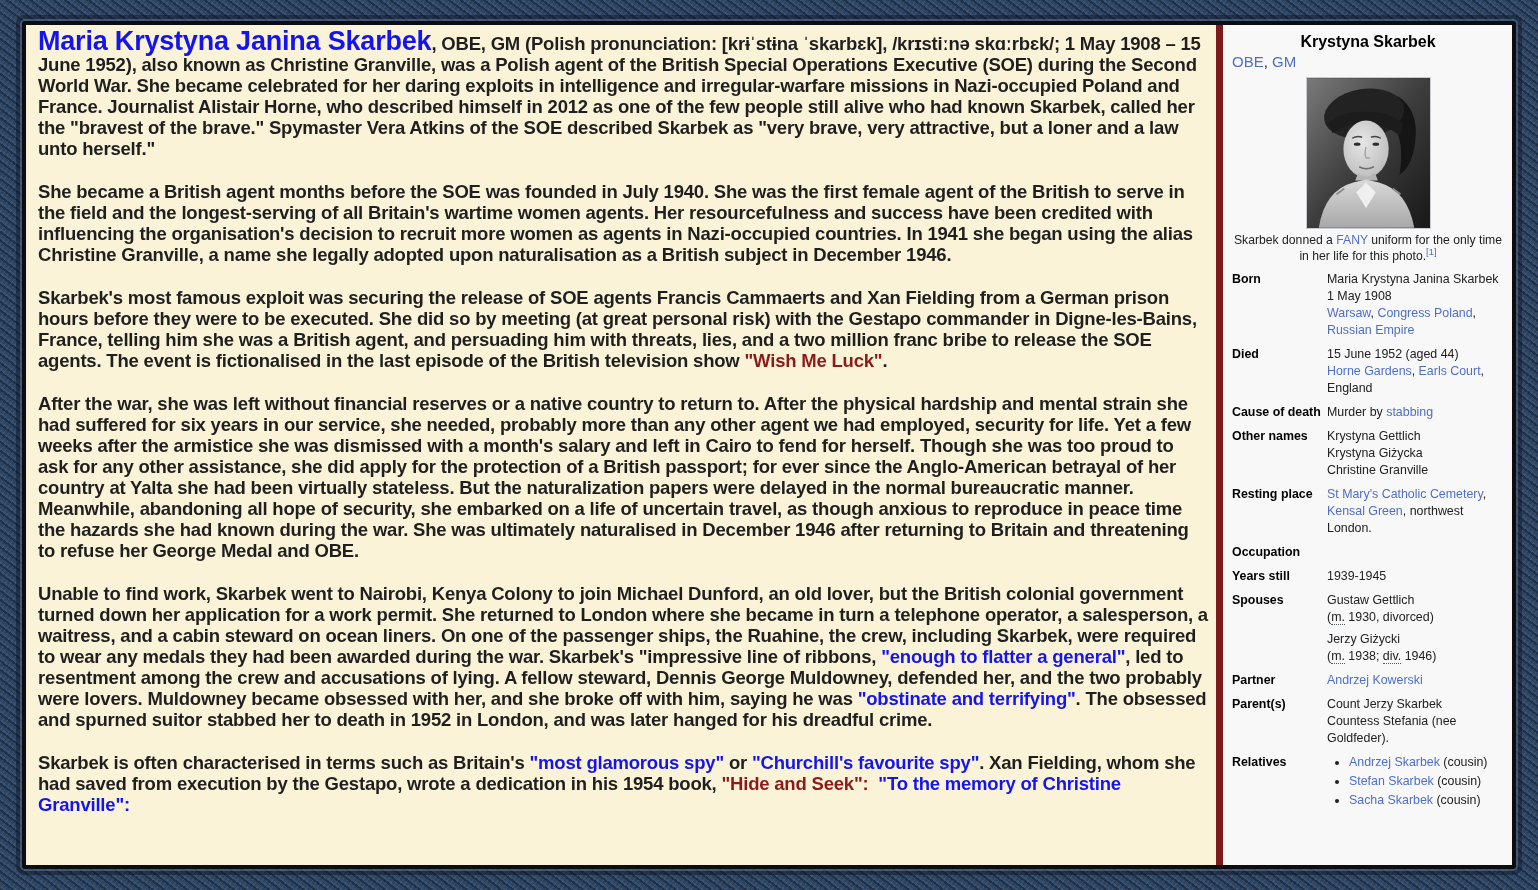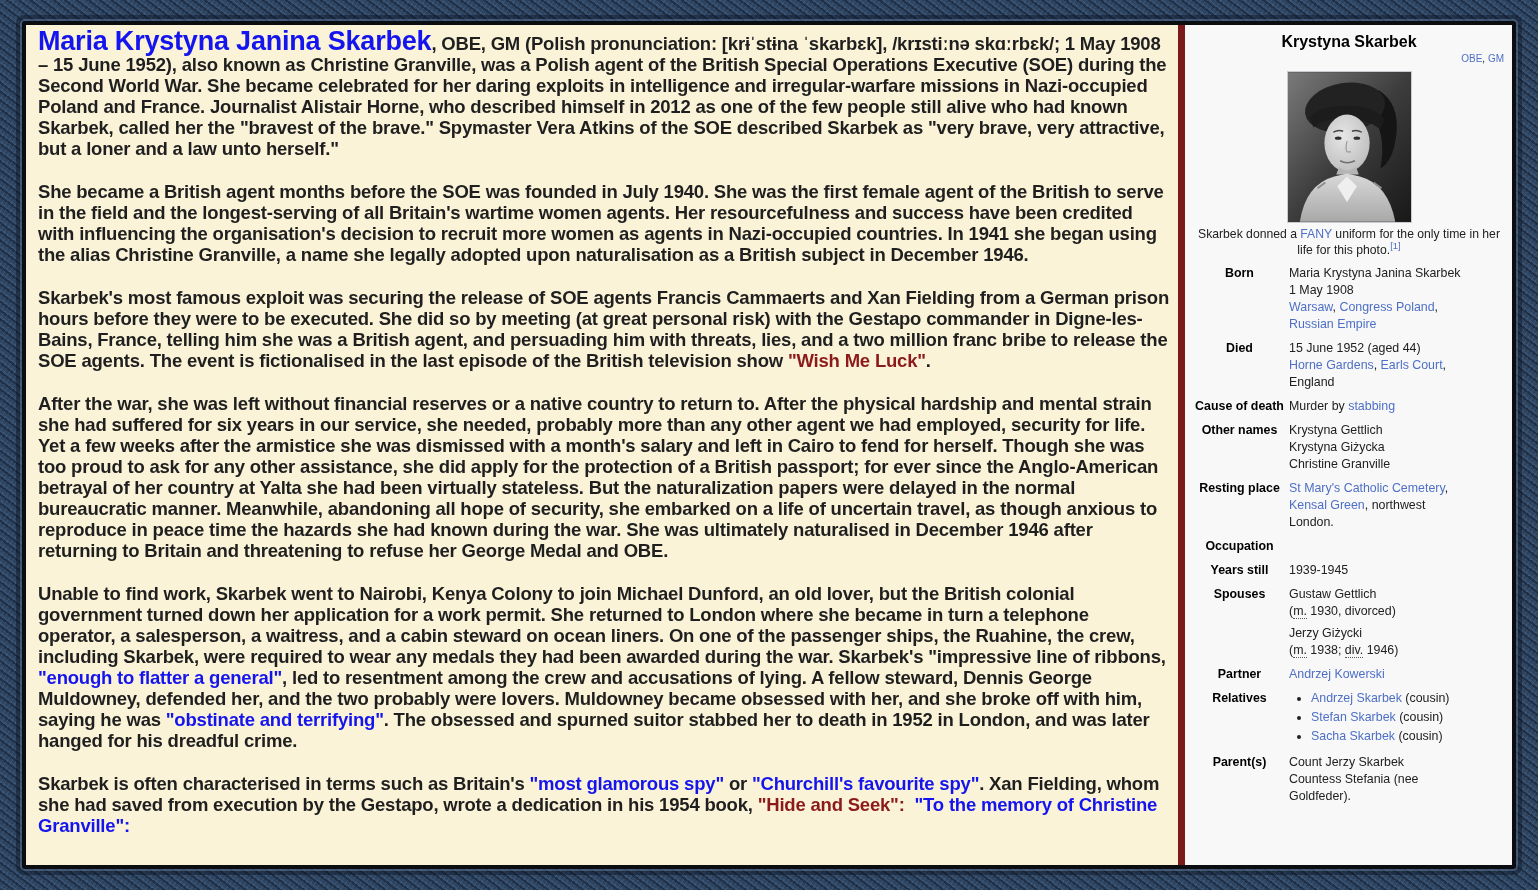--- a/index.html
+++ b/index.html
@@ -13,38 +13,38 @@
       #2c4360;
   }
   .inner{
     position:absolute;left:22px;top:21px;right:22px;bottom:21px;
     border:4px solid #0c0d10;border-radius:3px;
     box-shadow:0 0 0 2px rgba(135,165,205,.35), 0 0 0 6px rgba(10,20,35,.45);
     display:flex;overflow:hidden;
   }
   .main{flex:1;background:#faf3d8;padding:6px 8px 0 12px;overflow:hidden;}
   .divider{width:7px;background:#7a1a1a;flex-shrink:0;}
-  .infobox{width:327px;background:#f8f8f8;padding:5px 8px 4px 9px;overflow:hidden;color:#202122;}
+  .infobox{width:289px;background:#f8f8f8;padding:5px 8px 4px 9px;overflow:hidden;color:#202122;}
 
   
   .article{color:#1f1f1f;font-weight:700;font-size:18.5px;line-height:21px;letter-spacing:-0.2px;}
   .para + .para{margin-top:22px;}
   .title{color:#1414ee;font-size:27px;}
   .mlink{color:#1414ee;}
   .mred{color:#8c1a1a;}
 
   
   .ib-title{font-size:16px;font-weight:700;text-align:center;color:#000;padding-top:3px;}
-  .ib-honors{text-align:right;font-size:10px;margin-top:2px;}
+  .ib-honors{text-align:left;font-size:15px;margin-top:2px;}
   .ib-photo-wrap{text-align:center;margin:7px 0 3px;}
   .ib-photo{border:1px solid #c8ccd1;background:#333;vertical-align:top;}
   .ib-caption{font-size:12.2px;text-align:center;line-height:16px;margin:2px 0 4px;}
   .ib-rows{margin-top:4px;}
   .ib-row{display:flex;margin-top:7px;font-size:12.4px;line-height:17px;}
-  .ib-label{width:95px;font-weight:700;color:#000;flex-shrink:0;padding-right:4px;text-align:center;}
+  .ib-label{width:95px;font-weight:700;color:#000;flex-shrink:0;padding-right:4px;}
   .ib-value{flex:1;}
   .ilink{color:#4e6fc7;}
   .vlink{color:#7c68b8;}
   .abbr{border-bottom:1px dotted #54595d;}
   sup{font-size:9.5px;vertical-align:super;line-height:0;}
   .gap{margin-top:5px;}
   .ib-bullets{margin-left:22px;}
   .ib-bullets li{margin-bottom:2px;color:#202122;}
 </style>
 </head>
@@ -161,34 +161,34 @@
               <div><span>(</span><span class="abbr">m.</span><span> 1938; </span><span class="abbr">div.</span><span> 1946)</span></div>
             </div>
           </div>
           <div class="ib-row">
             <div class="ib-label">Partner</div>
             <div class="ib-value">
               <div><span class="ilink">Andrzej Kowerski</span></div>
             </div>
           </div>
           <div class="ib-row">
+            <div class="ib-label">Parent(s)</div>
+            <div class="ib-value">
+              <div><span>Count Jerzy Skarbek</span></div>
+              <div><span>Countess Stefania (nee</span></div>
+              <div><span>Goldfeder).</span></div>
+            </div>
+          </div>
+          <div class="ib-row">
             <div class="ib-label">Relatives</div>
             <div class="ib-value">
               <ul class="ib-bullets">
                 <li><span class="ilink">Andrzej Skarbek</span><span> (cousin)</span></li>
                 <li><span class="ilink">Stefan Skarbek</span><span> (cousin)</span></li>
                 <li><span class="ilink">Sacha Skarbek</span><span> (cousin)</span></li>
               </ul>
             </div>
           </div>
-          <div class="ib-row">
-            <div class="ib-label">Parent(s)</div>
-            <div class="ib-value">
-              <div><span>Count Jerzy Skarbek</span></div>
-              <div><span>Countess Stefania (nee</span></div>
-              <div><span>Goldfeder).</span></div>
-            </div>
-          </div>
         </div>
     </div>
 
   </div>
 </div>
 
 </body></html>

